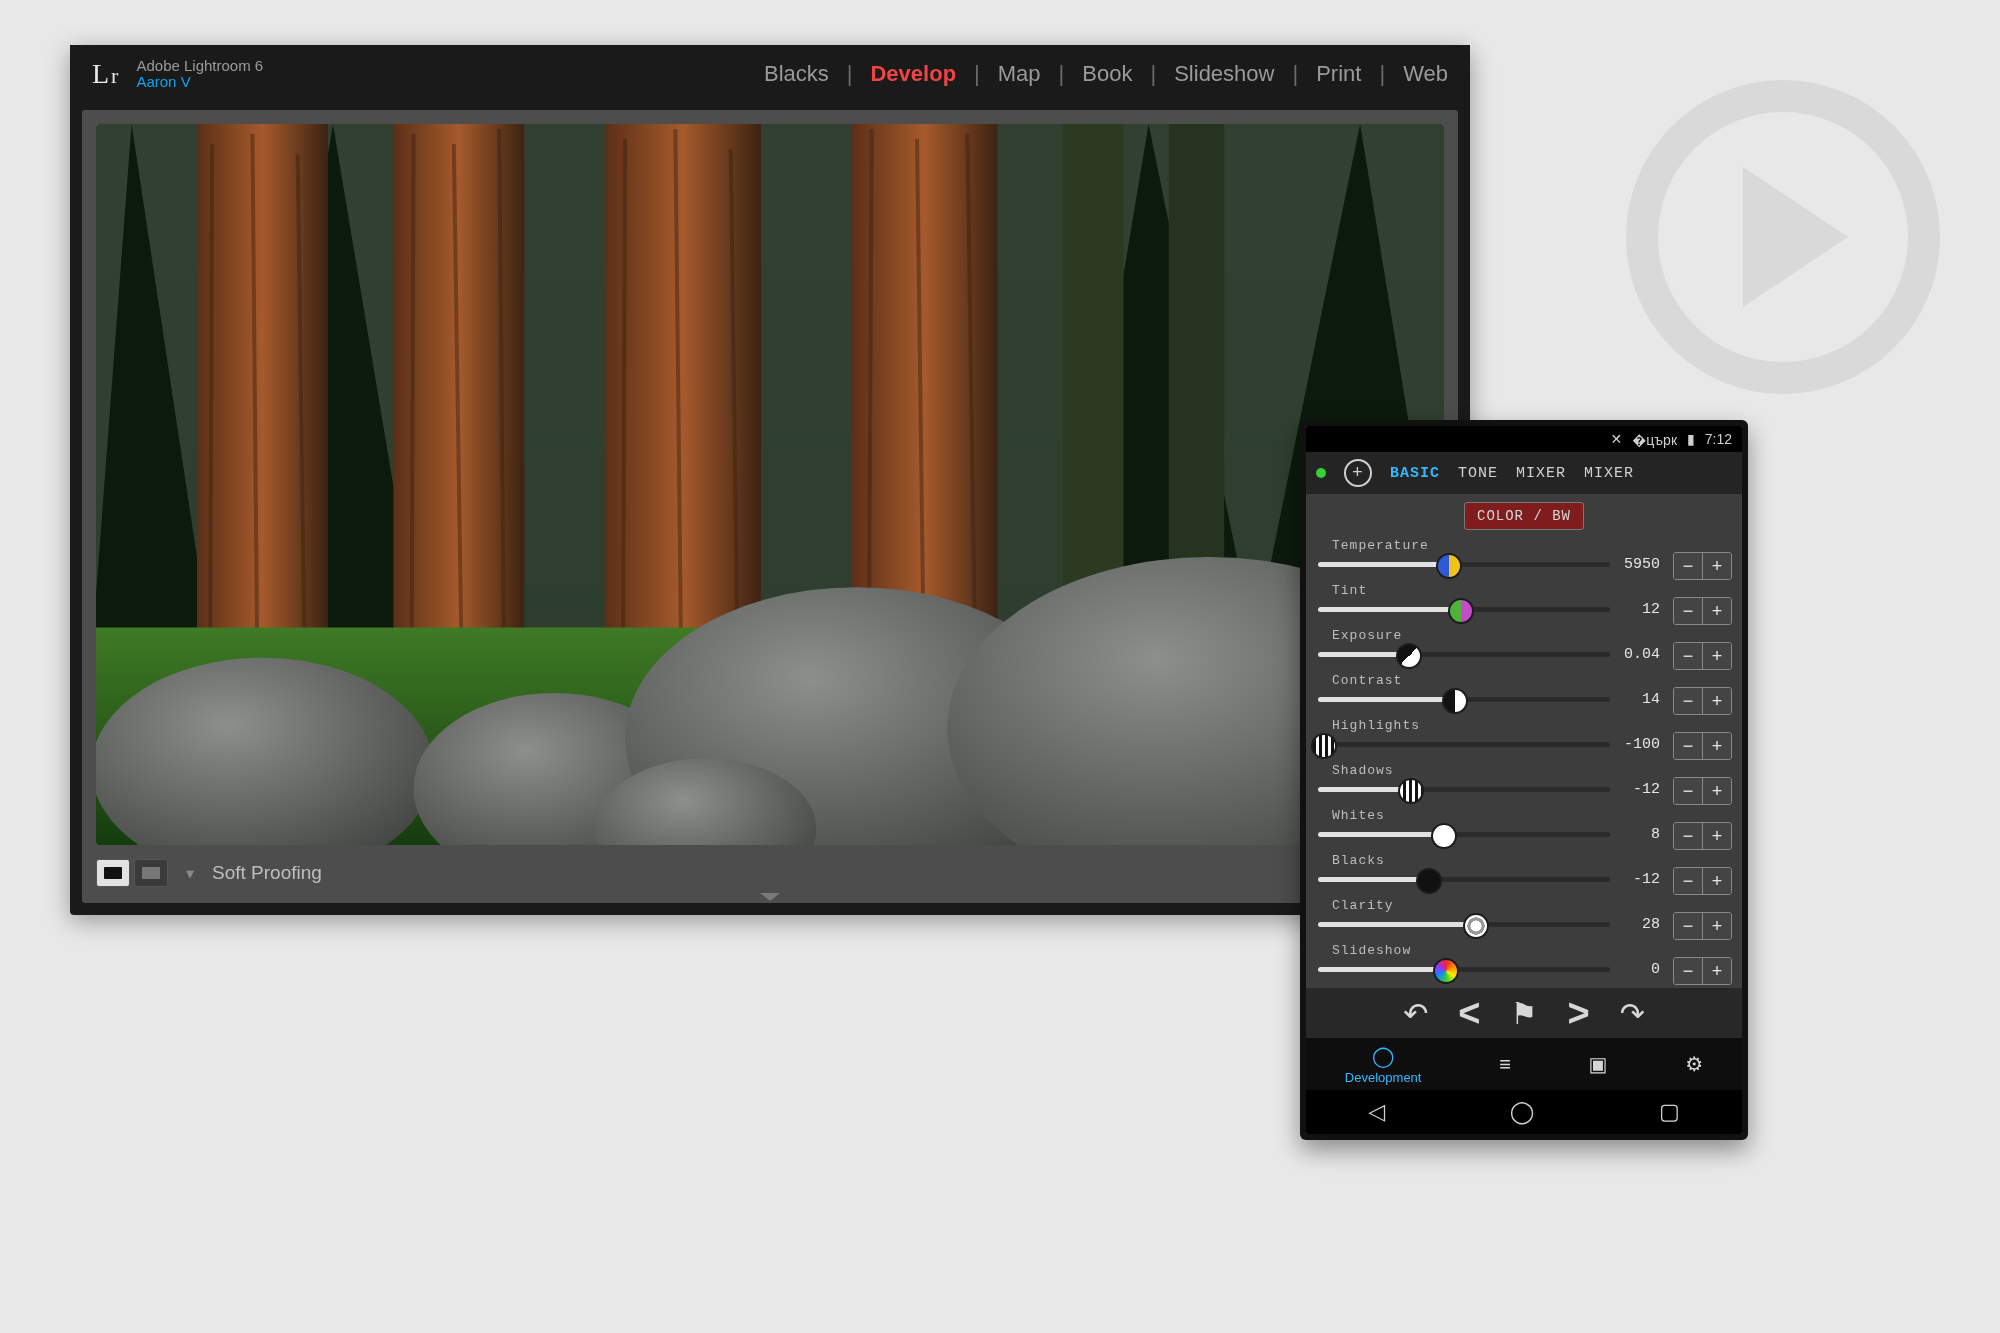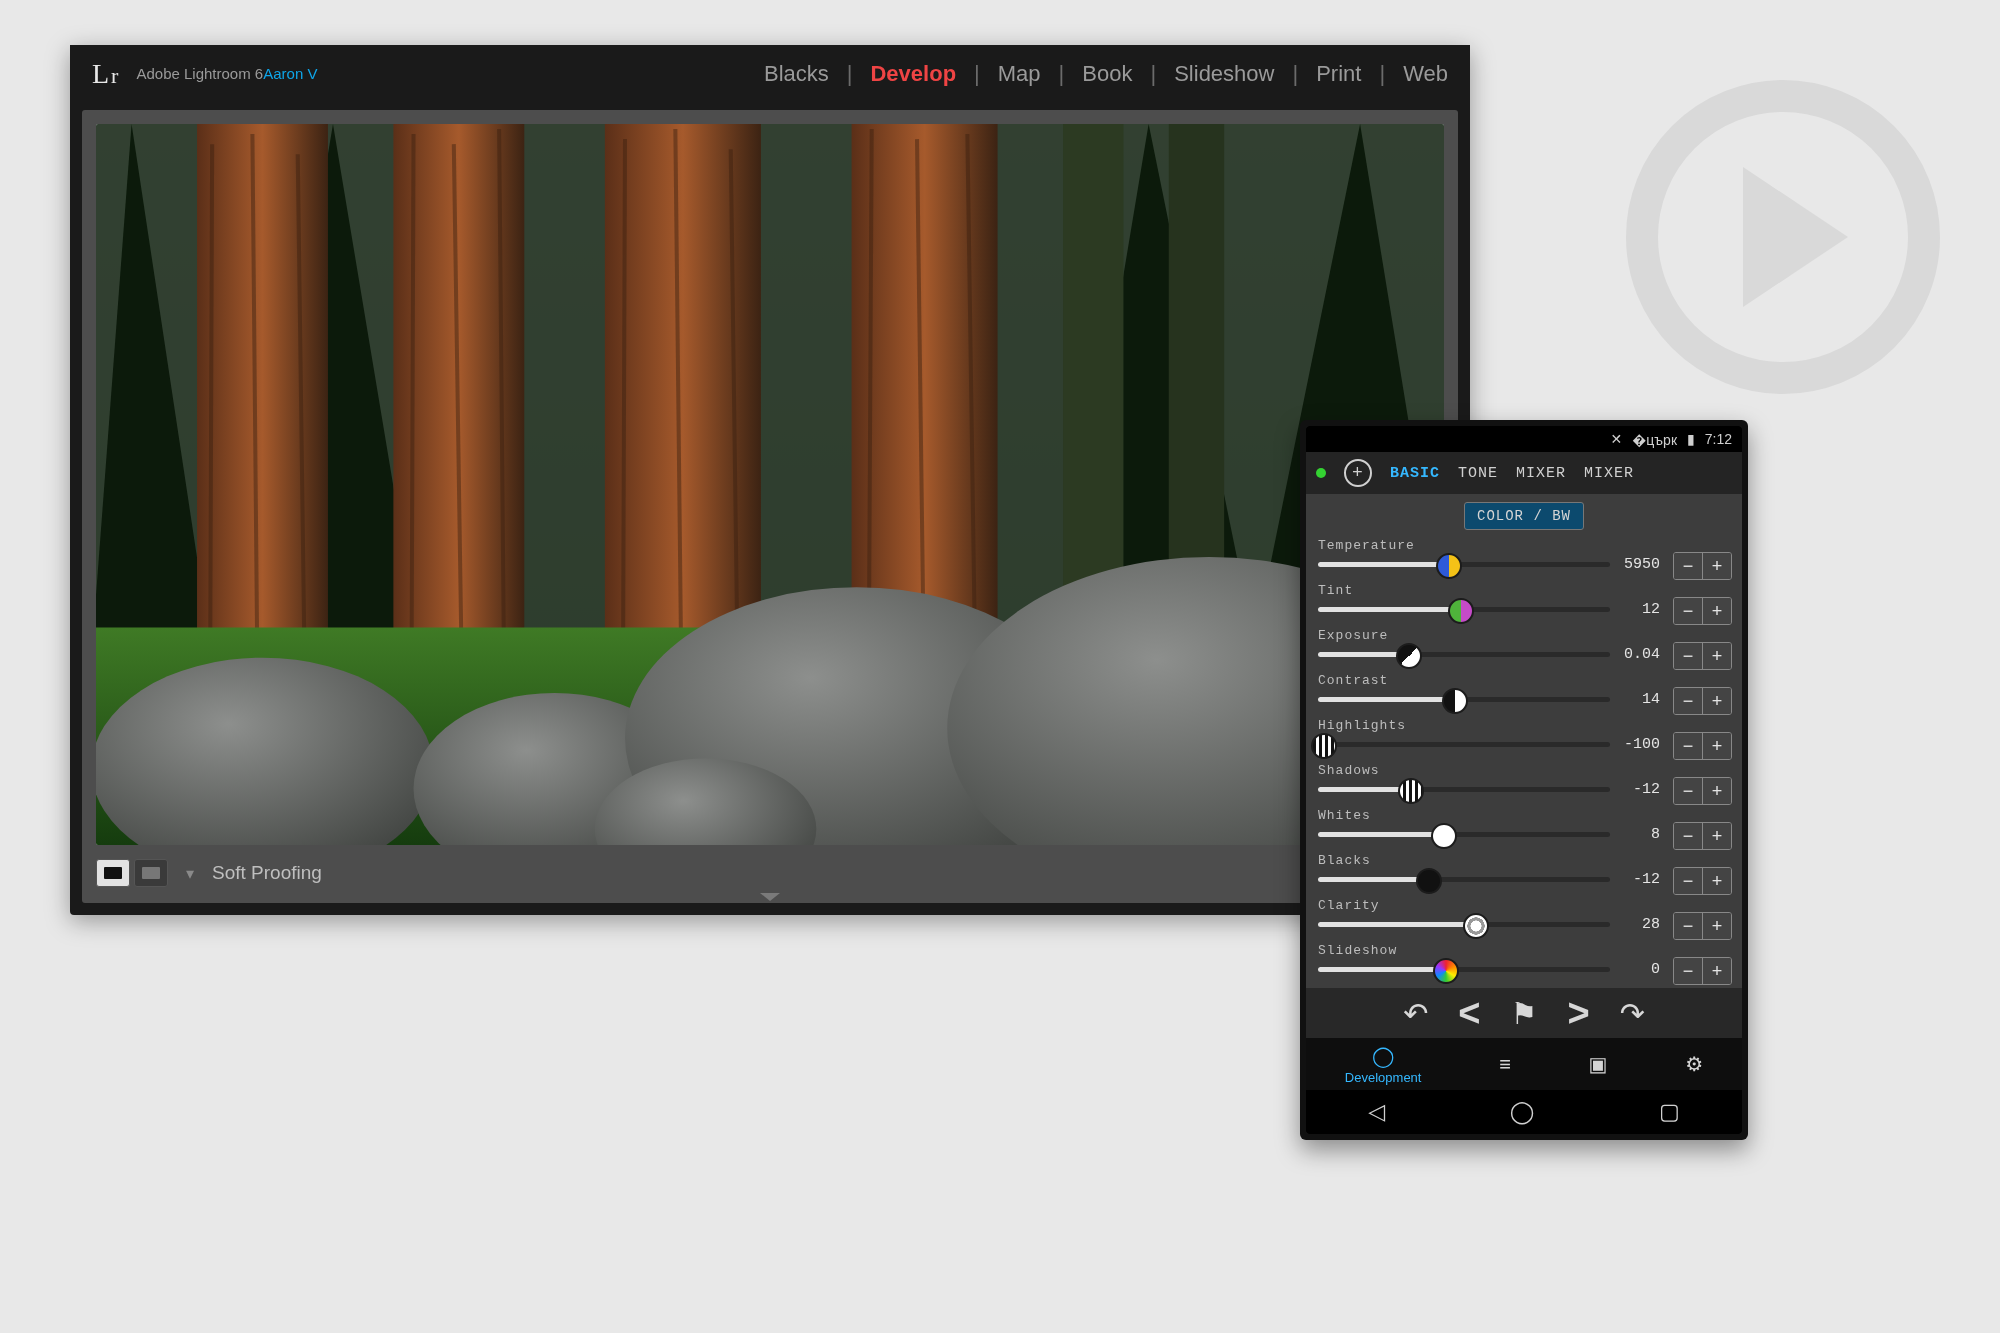--- a/index.html
+++ b/index.html
@@ -4,21 +4,21 @@
 <style>
   html,body{margin:0;padding:0;width:2000px;height:1333px;background:#e8e8e8;font-family:Arial,Helvetica,sans-serif;overflow:hidden}
   .stage{position:relative;width:2000px;height:1333px}
 
   
   .lr-window{position:absolute;left:70px;top:45px;width:1400px;height:870px;background:#1a1a1a;border-radius:4px;box-shadow:0 6px 25px rgba(0,0,0,.35)}
   .lr-top{height:58px;background:#1a1a1a;display:flex;align-items:center;color:#b6b6b6;font-size:20px;padding:0 22px}
   .lr-logo{display:flex;align-items:baseline;margin-right:18px}
   .lr-logo .L{color:#e8e8e8;font-size:28px;font-weight:400;font-family:Georgia,serif}
   .lr-logo .r{color:#e8e8e8;font-size:22px;margin-left:2px;font-family:Georgia,serif}
-  .lr-title-block{display:flex;flex-direction:row;line-height:1.05;font-size:15px;color:#9a9a9a}
+  .lr-title-block{display:flex;flex-direction:column;line-height:1.05;font-size:15px;color:#9a9a9a}
   .lr-title-block .row2{color:#0ea5e9}
   .lr-nav{margin-left:auto;display:flex;align-items:center;gap:18px;font-size:22px}
   .lr-nav .sep{color:#6b6b6b}
   .lr-nav .nav{color:#9a9a9a;cursor:pointer}
   .lr-nav .active{color:#ef4444;font-weight:700}
 
   .lr-body{position:absolute;left:12px;right:12px;top:65px;bottom:12px;background:#4d4d4d;border-radius:3px}
   .lr-image{position:absolute;left:14px;right:14px;top:14px;bottom:58px;border-radius:2px;overflow:hidden;box-shadow:inset 0 0 0 1px #303030}
   .lr-image svg{width:100%;height:100%;display:block}
 
@@ -39,25 +39,25 @@
   .tb-status{height:26px;background:#000;display:flex;align-items:center;color:#cfcfcf;font-size:14px;padding:0 10px}
   .tb-status .spacer{flex:1}
   .tb-status .ic{margin-left:10px;font-size:14px}
   .tb-tabs{height:42px;background:#242424;display:flex;align-items:center;padding:0 10px;gap:18px;font-family:"Courier New",monospace;font-size:15px;letter-spacing:1px;color:#d0d0d0}
   .tb-green{width:10px;height:10px;border-radius:50%;background:#34d232}
   .tb-add{width:24px;height:24px;border:2px solid #d0d0d0;border-radius:50%;display:flex;align-items:center;justify-content:center;font-size:18px;line-height:1}
   .tb-tab{cursor:pointer}
   .tb-tab.active{color:#35b8ff;font-weight:700}
 
   .mode-row{height:44px;display:flex;align-items:center;justify-content:center}
-  .mode-btn{padding:5px 12px;border:1px solid #777;background:#0c4a6e;color:#d5d5d5;font-family:"Courier New",monospace;font-size:14px;letter-spacing:1px;border-radius:3px}
+  .mode-btn{padding:5px 12px;border:1px solid #777;background:#7f1d1d;color:#d5d5d5;font-family:"Courier New",monospace;font-size:14px;letter-spacing:1px;border-radius:3px}
 
   .panel-scroll{flex:1;overflow:hidden;padding:0 10px}
   .ctl{position:relative;height:45px}
-  .ctl label{position:absolute;left:2px;top:0;font-size:13px;font-family:"Courier New",monospace;color:#bdbdbd;letter-spacing:1px}
+  .ctl label{position:absolute;left:16px;top:0;font-size:13px;font-family:"Courier New",monospace;color:#bdbdbd;letter-spacing:1px}
   .track{position:absolute;left:2px;top:24px;width:292px;height:5px;background:#2a2a2a;border-radius:3px}
   .fill{position:absolute;left:0;top:0;height:100%;background:#e2e2e2;border-radius:3px}
   .thumb{position:absolute;top:15px;width:22px;height:22px;border-radius:50%;border:2px solid #1c1c1c;transform:translateX(-50%)}
   .val{position:absolute;left:300px;top:18px;width:44px;text-align:right;font-family:"Courier New",monospace;font-size:15px;color:#e5e5e5}
   .pm{position:absolute;right:0;top:14px;display:flex;border:1px solid #888;border-radius:3px;overflow:hidden}
   .pm span{width:28px;height:26px;display:flex;align-items:center;justify-content:center;font-size:18px;color:#e5e5e5;background:#444}
   .pm span:first-child{border-right:1px solid #888}
 
   
   .th-temp{background:linear-gradient(90deg,#2e5ad8 50%,#f4c217 50%)}

